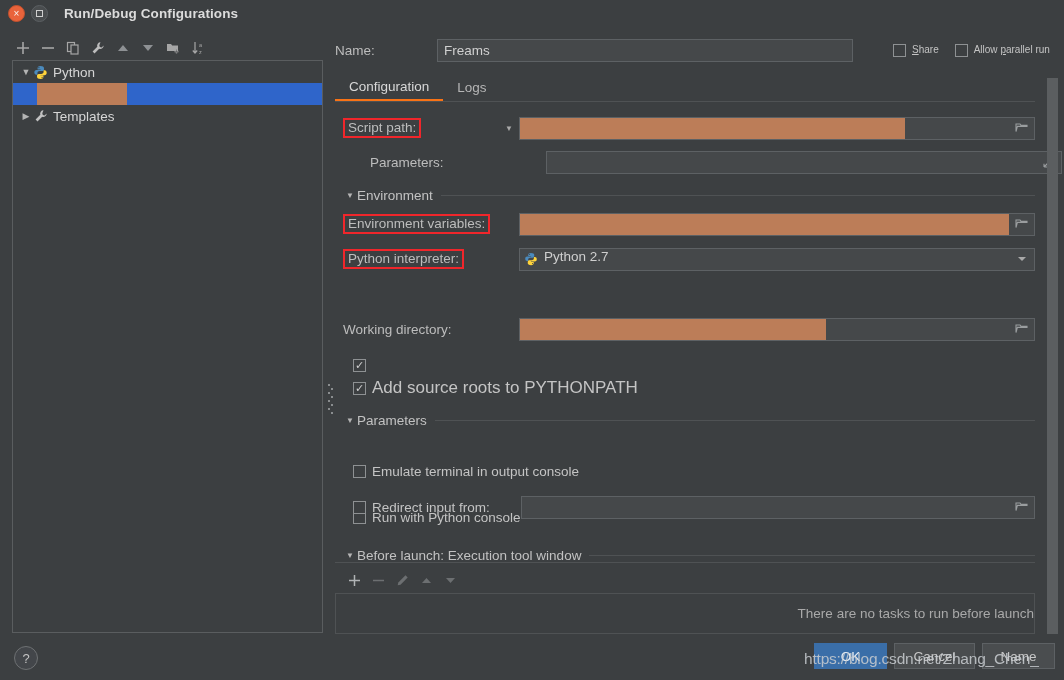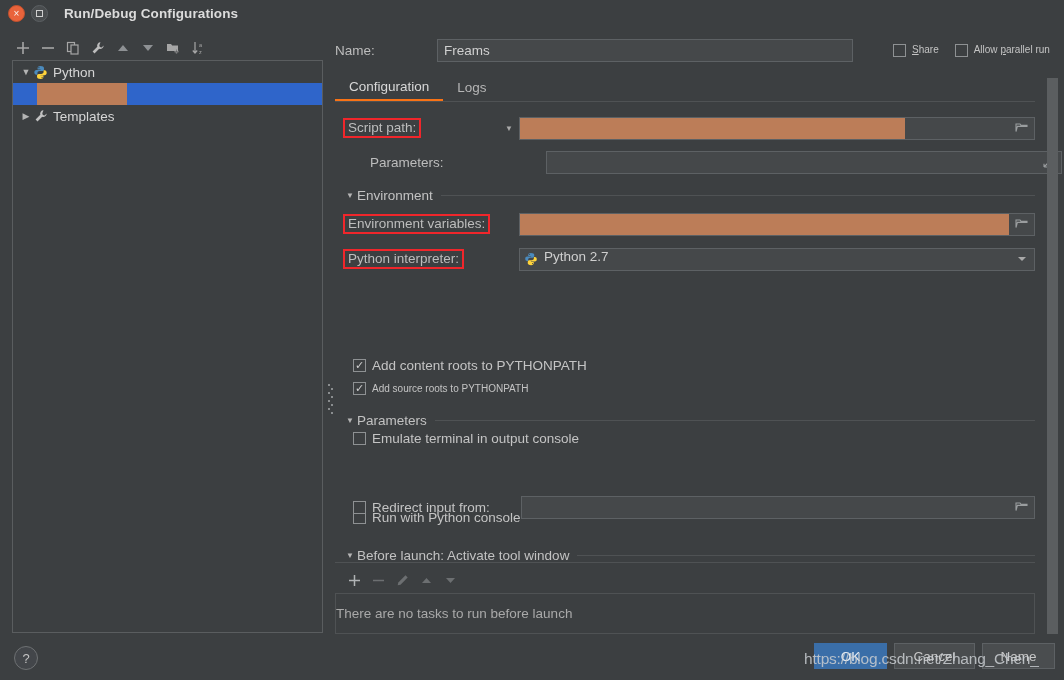--- a/index.html
+++ b/index.html
@@ -146,21 +146,21 @@
   .sec-header .line { flex: 1; height: 1px; background: #4f5254; margin-left: 8px; }
   .sec-tri { width: 14px; color: #b4b4b4; font-size: 8px; display:inline-flex; justify-content:center;}
 
   
   .bl-toolbar { position: absolute; left: 8px; top: 566px; display: flex; gap: 2px; }
   .bl-ico { width: 22px; height: 22px; display: flex; align-items: center; justify-content: center; color: #9fa2a4; }
   .bl-ico.dim { color: #6c6f71; }
   .bl-list {
     position: absolute; left: 335px; top: 593px; width: 700px; height: 41px;
     border: 1px solid #4f5254; background: #3c3f41;
-    display: flex; align-items: center; justify-content: flex-start;
+    display: flex; align-items: center; justify-content: flex-end;
     color: #a9a9a9; font-size: 13.5px;
   }
 
   
   .vscroll {
     position: absolute; left: 1047px; top: 78px; width: 11px; height: 556px;
     background: #474a4c;
   }
   .vscroll .thumb { position:absolute; left:0; top:0; width:11px; height:556px; background:#5b5e60;}
 
@@ -369,37 +369,48 @@
         <span style="flex:1"></span>
         <span class="icon-btn">
           <svg width="10" height="8" viewBox="0 0 10 8">
               <path d="M1 2l4 4 4-4z" fill="#a9a9a9"></path>
             </svg>
         </span>
       </span>
     </div>
 
 
+    <div class="row" style="top:209px; width:692px;">
+      <span class="row-lbl">Working directory:</span>
+      <span class="field-outer" style="width:516px;">
+        <span class="redact" style="width:306px;"></span>
+        <span style="flex:1"></span>
+        <span class="icon-btn">
+          <svg width="14" height="12" viewBox="0 0 14 12">
+              <path d="M1 2h4l1 1.4h6v1H2.4L1 9.6z" fill="none" stroke="#9a9d9f" stroke-width="1.1"></path>
+            </svg>
+        </span>
+      </span>
+    </div>
 
     <div class="row" style="top:245px;">
       <span class="cbx on" style="margin-left:10px;"></span>
-      <span style="font-size:13.5px;color:#c4c4c4;">Add content roots to PYTHONPATH</span>
     </div>
     <div class="row" style="top:268px;">
       <span class="cbx on" style="margin-left:10px;"></span>
-      <span style="font-size:10px;color:#c4c4c4;">Add source roots to PYTHONPATH</span>
+      <span style="font-size:17px;color:#c4c4c4;">Add source roots to PYTHONPATH</span>
     </div>
 
     <div class="sec-header" style="top:305px;">
       <span class="sec-tri">▼</span>
       <span>Parameters</span>
       <span class="line"></span>
     </div>
 
-    <div class="row" style="top:318px;text-align:center;">
+    <div class="row" style="top:351px;text-align:center;">
       <span class="cbx" style="margin-left:10px;"></span>
       <span style="font-size:13.5px;color:#c4c4c4;">Emulate terminal in output console</span>
     </div>
     <div class="row" style="top:357px;margin-top:40px;">
       <span class="cbx" style="margin-left:10px;"></span>
       <span style="font-size:13.5px;color:#c4c4c4;">Run with Python console</span>
     </div>
 
     <div class="row" style="top:387px; width:692px;">
       <span class="cbx" style="margin-left:10px;"></span>
@@ -410,21 +421,21 @@
           <svg width="14" height="12" viewBox="0 0 14 12">
               <path d="M1 2h4l1 1.4h6v1H2.4L1 9.6z" fill="none" stroke="#9a9d9f" stroke-width="1.1"></path>
             </svg>
         </span>
       </span>
     </div>
   </div>
 
   <div class="sec-header" style="top:518px;">
     <span class="sec-tri">▼</span>
-    <span>Before launch: Activate tool window</span>
+    <span>Before launch: Execution tool window</span>
     <span class="line"></span>
   </div>
 </div>
 
 <div class="bl-toolbar" style="left:343px; top:569px;">
   <div class="bl-ico">
     <svg width="13" height="13" viewBox="0 0 13 13">
         <path d="M6.5 1v11M1 6.5h11" stroke="#b0b3b5" stroke-width="1.5"></path>
       </svg>
   </div>

